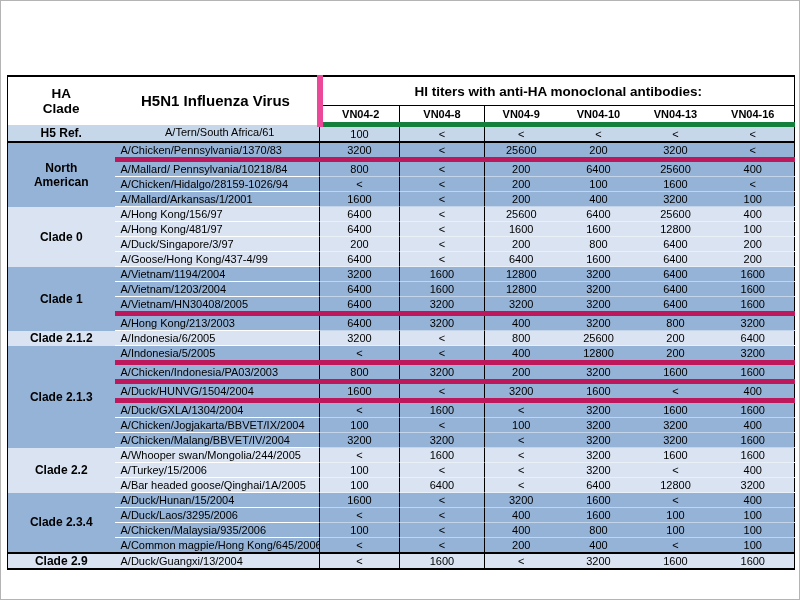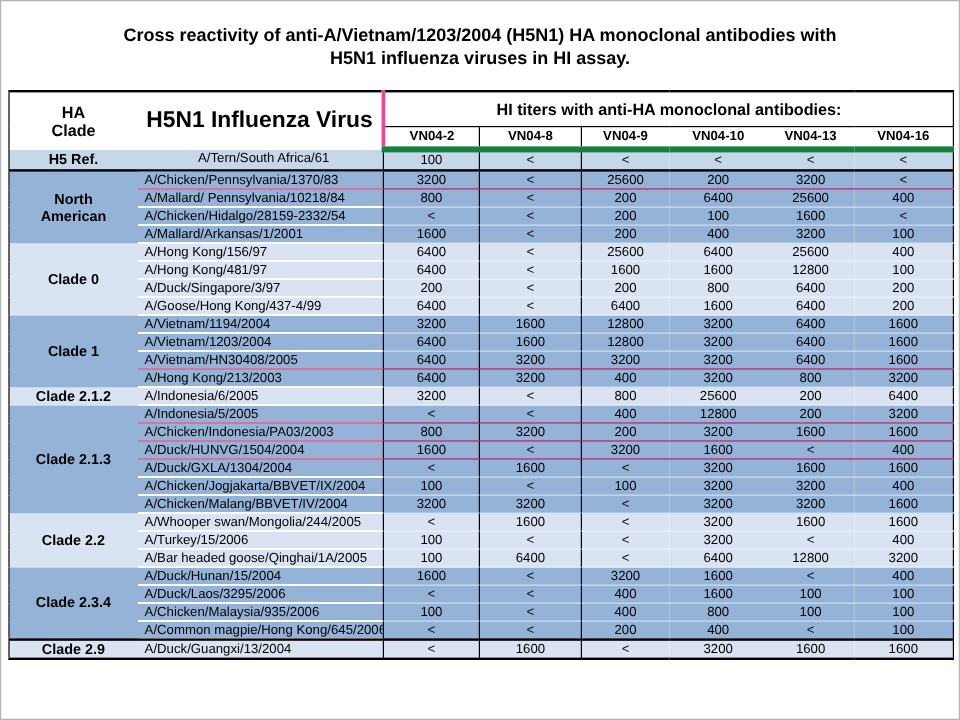--- a/index.html
+++ b/index.html
@@ -5,46 +5,42 @@
   html,body{margin:0;padding:0;background:#fff;}
   .page{position:relative;width:800px;height:600px;background:#fff;overflow:hidden;
         font-family:"Liberation Sans",sans-serif;box-shadow:inset 0 0 0 1px #b4b4b4;}
   .title{position:absolute;top:20px;left:0;width:800px;text-align:center;
          font-size:15px;font-weight:bold;color:#000;line-height:19px;}
   .tablewrap{position:absolute;top:75px;left:7px;}
   table{border-collapse:collapse;table-layout:fixed;width:787px;}
   table{border:1px solid #000;border-top:2px solid #000;border-bottom:2px solid #000;padding-left:24px;}
   th{background:#fff;color:#000;font-weight:bold;padding:0;vertical-align:middle;}
   .h-clade{font-size:13.5px;white-space:pre-line;line-height:15px;}
-  .h-virus{font-size:19px;border-right:3px solid #ec4899;}
+  .h-virus{font-size:15px;border-right:6px solid #ec4899;}
   .h-titers{font-size:13.5px;height:28px;border-bottom:1px solid #000;}
   .h-ab{font-size:11px;height:16px;border-bottom:5px solid #15803d;text-align:center;}
   td{height:14px;font-size:11px;line-height:13px;padding:0;color:#000;vertical-align:middle;}
   td:not(.clade){border-bottom:1px solid rgba(255,255,255,0.45);}
   .clade{font-weight:bold;font-size:12px;text-align:center;white-space:pre-line;line-height:14px;}
   .c-virus{text-align:left;padding-left:6px;border-right:1px solid #000;overflow:hidden;white-space:nowrap;}
   .num{text-align:center;}
   .c-t0,.c-t1{border-right:1px solid #000;}
   .s-ref{background:var(--ref);text-align:center;}
   .s-light{background:var(--light);}
   .s-dark{background:var(--dark);}
-  tr.rule td:not(.clade){border-bottom:1px solid #be185d;margin-left:16px;}
+  tr.rule td:not(.clade){border-bottom:5px solid #be185d;margin-left:16px;}
   td.thickb{border-bottom:2px solid #000;}
   td.thickt{border-top:2px solid #000;}
   .footnote{position:absolute;top:553px;left:5px;width:792px;
             font-family:"Liberation Serif",serif;font-weight:bold;font-size:13px;color:#000;}
 </style>
 </head>
 <body>
 
 <div class="page">
-  <div class="title">
-    <div>Cross reactivity of anti-A/Vietnam/1203/2004 (H5N1) HA monoclonal antibodies with</div>
-    <div>H5N1 influenza viruses in HI assay.</div>
-  </div>
 
   <div class="tablewrap">
     <table>
       <colgroup>
         <col style="width:107px">
           <col style="width:205px">
           <col style="width:80px">
         <col style="width:85px">
           <col style="width:73px">
           <col style="width:82px">
@@ -92,21 +88,21 @@
           <tr>
             <td class="c-virus s-dark">A/Mallard/ Pennsylvania/10218/84</td>
             <td class="num c-t0 s-dark">800</td>
             <td class="num c-t1 s-dark">&lt;</td>
             <td class="num c-t2 s-dark">200</td>
             <td class="num c-t3 s-dark">6400</td>
             <td class="num c-t4 s-dark">25600</td>
             <td class="num c-t5 s-dark">400</td>
           </tr>
           <tr>
-            <td class="c-virus s-dark">A/Chicken/Hidalgo/28159-2332/54</td>
+            <td class="c-virus s-dark">A/Chicken/Hidalgo/28159-1026/94</td>
             <td class="num c-t0 s-dark">&lt;</td>
             <td class="num c-t1 s-dark">&lt;</td>
             <td class="num c-t2 s-dark">200</td>
             <td class="num c-t3 s-dark">100</td>
             <td class="num c-t4 s-dark">1600</td>
             <td class="num c-t5 s-dark">&lt;</td>
           </tr>
           <tr>
             <td class="c-virus s-dark">A/Mallard/Arkansas/1/2001</td>
             <td class="num c-t0 s-dark">1600</td>

